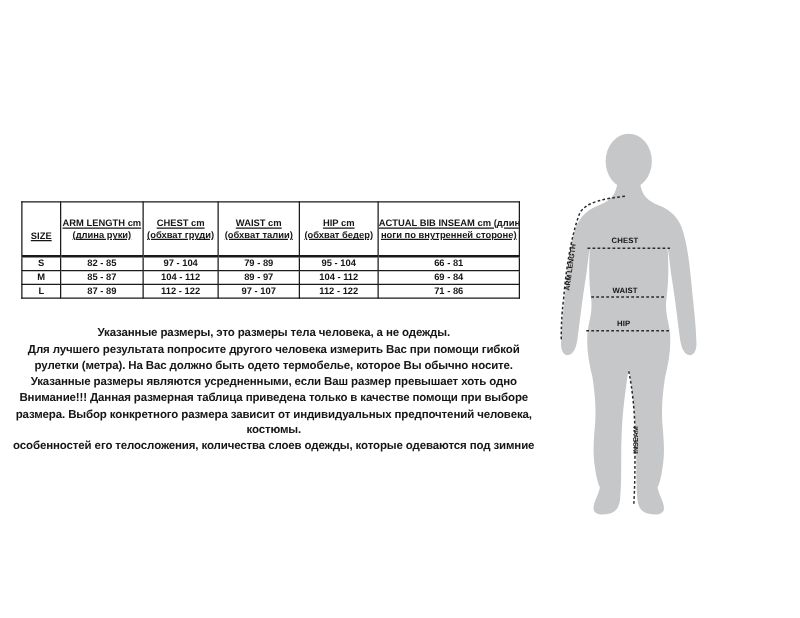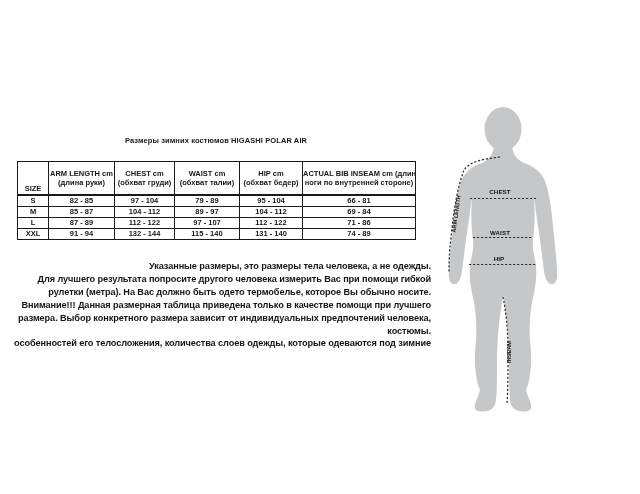--- a/index.html
+++ b/index.html
@@ -14,42 +14,41 @@
   table.size-table{
     position:absolute;left:17px;top:161px;width:398px;
     border-collapse:collapse;table-layout:fixed;
     font-size:7.5px;font-weight:700;color:#161616;
     border:1.5px solid #1a1a1a;
   }
   .size-table th,.size-table td{
     border:1px solid #1a1a1a;text-align:center;padding:0;overflow:hidden;white-space:nowrap;
   }
   .size-table th{
-    height:31px;vertical-align:middle;line-height:9.5px;font-weight:700;border-bottom-width:2px;
+    height:31px;vertical-align:middle;line-height:9.5px;font-weight:700;border-bottom-width:2px;text-decoration:underline;
   }
-  .size-table th.bottom-align{vertical-align:bottom;padding-bottom:1px;}
+  .size-table th.bottom-align{vertical-align:bottom;padding-bottom:11px;}
   .size-table td{height:10px;line-height:10px;}
   .notes{
     position:absolute;left:7px;top:260px;width:424px;
     font-size:9.2px;line-height:12.9px;font-weight:700;letter-spacing:-.1px;
     text-align:center;color:#161616;
   }
-  .notes div{white-space:nowrap;text-align:right;}
+  .notes div{white-space:nowrap;}
   svg.figure{position:absolute;left:440px;top:80px;width:130px;height:345px;}
   .silhouette{fill:#c6c7c9;}
   .measure{fill:none;stroke:#2b2b2b;stroke-width:1.2;stroke-dasharray:2.2 1.8;}
   .fig-label{font-family:"Liberation Sans",sans-serif;font-size:6.2px;font-weight:700;fill:#161616;letter-spacing:.1px;}
   .fig-label.small{font-size:5.5px;}
 </style>
 </head>
 <body>
 
 <div class="page">
 
-  <div class="title">Размеры зимних костюмов HIGASHI  POLAR AIR</div>
 
   <table class="size-table">
     <colgroup>
       <col style="width:31px">
         <col style="width:66px">
         <col style="width:60px">
       <col style="width:65px">
         <col style="width:63px">
         <col style="width:113px">
     </colgroup>
@@ -99,36 +98,29 @@
         <td>69 - 84</td>
       </tr>
       <tr>
         <td>L</td>
         <td>87 - 89</td>
         <td>112 - 122</td>
         <td>97 - 107</td>
         <td>112 - 122</td>
         <td>71 - 86</td>
       </tr>
-      <tr>
-        <td>XXL</td>
-        <td>91 - 94</td>
-        <td>132 - 144</td>
-        <td>115 - 140</td>
-        <td>131 - 140</td>
-        <td>74 - 89</td>
-      </tr>
     </tbody>
   </table>
 
   <div class="notes">
     <div>Указанные размеры, это размеры тела человека, а не одежды.</div>
     <div>Для лучшего результата попросите другого человека измерить Вас при помощи гибкой</div>
     <div>рулетки (метра). На Вас должно быть одето термобелье, которое Вы обычно носите.</div>
-    <div>Внимание!!!  Данная размерная таблица приведена только в качестве помощи при лучшего</div>
+    <div>Указанные размеры являются усредненными, если Ваш размер превышает хоть одно</div>
+    <div>Внимание!!!  Данная размерная таблица приведена только в качестве помощи при выборе</div>
     <div>размера. Выбор конкретного размера зависит от индивидуальных предпочтений человека,</div>
     <div>костюмы.</div>
     <div>особенностей его телосложения, количества слоев одежды, которые одеваются под зимние</div>
   </div>
 
   <svg class="figure" viewBox="440 80 130 345" xmlns="http://www.w3.org/2000/svg">
     <ellipse class="silhouette" cx="503" cy="129" rx="18.5" ry="22"></ellipse>
     <path class="silhouette" d="
       M494,146
       C493,154 490,159 482,163

